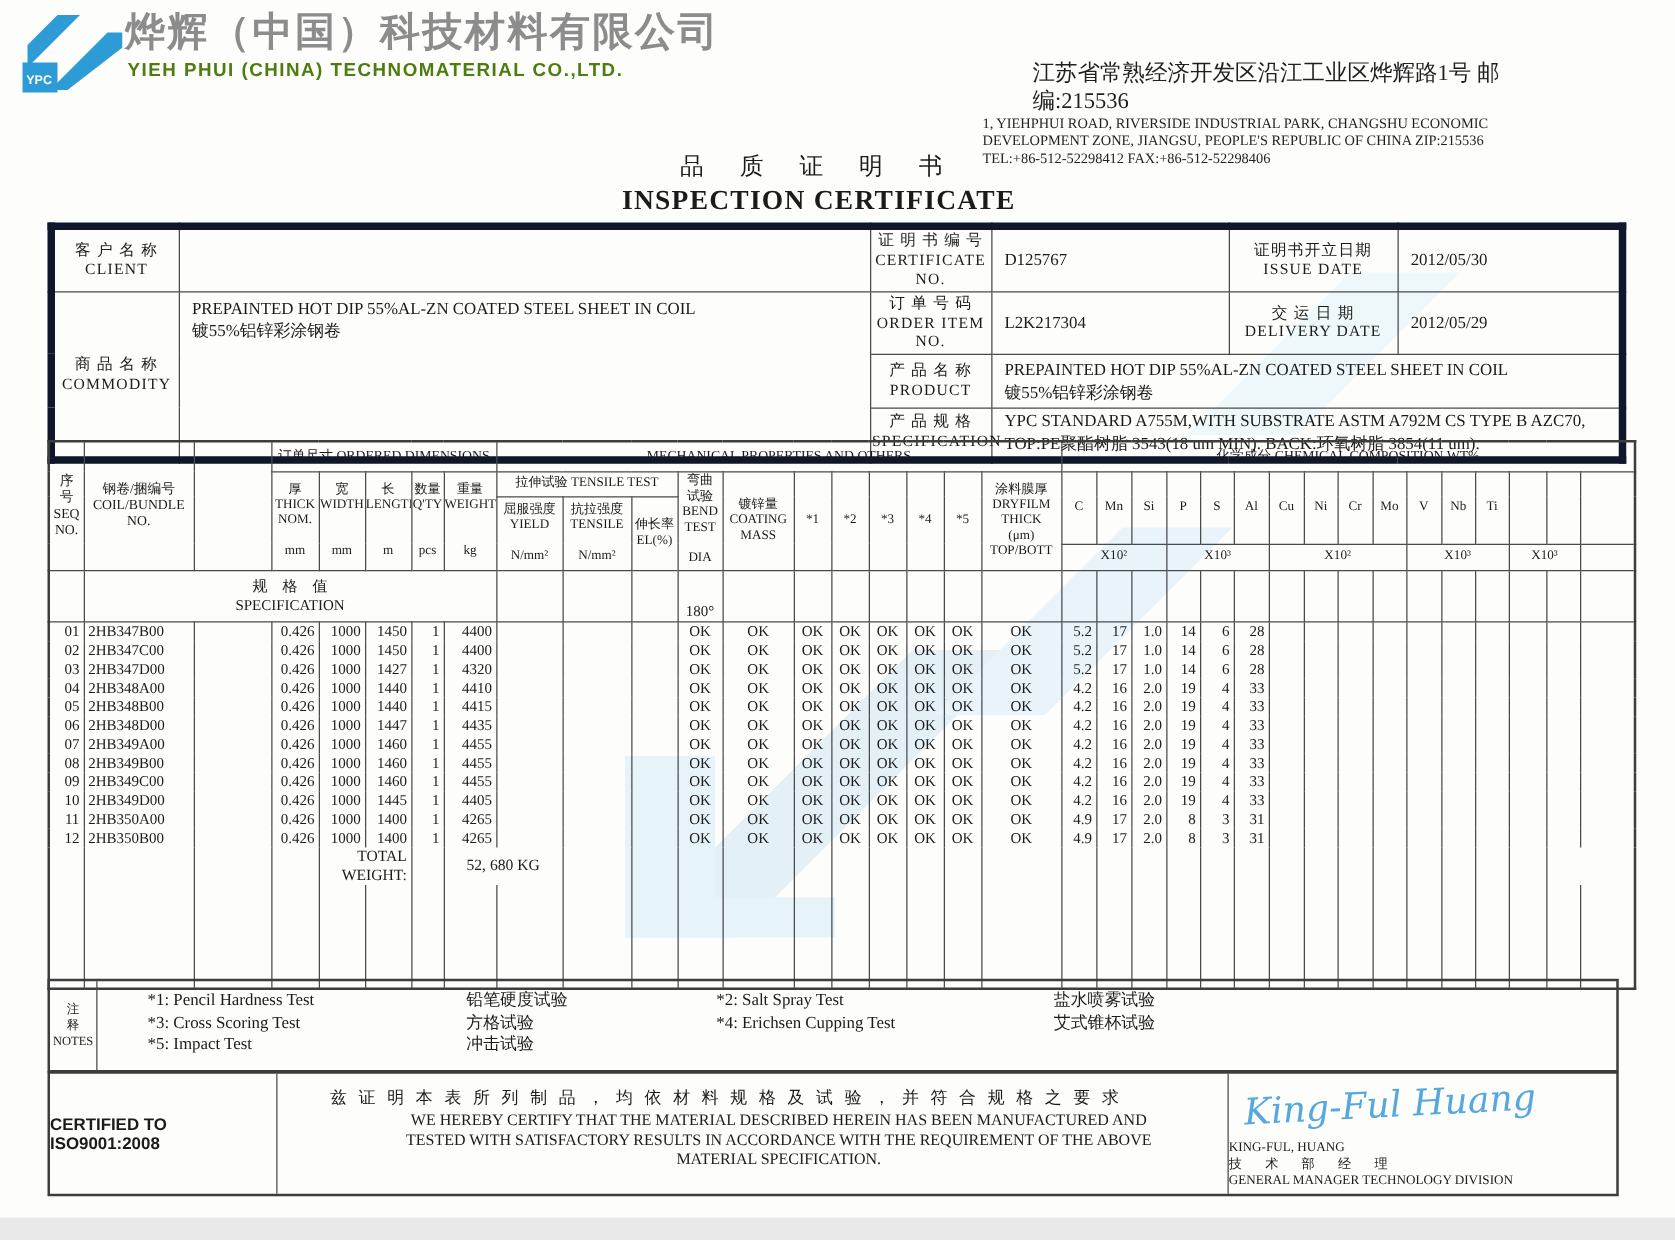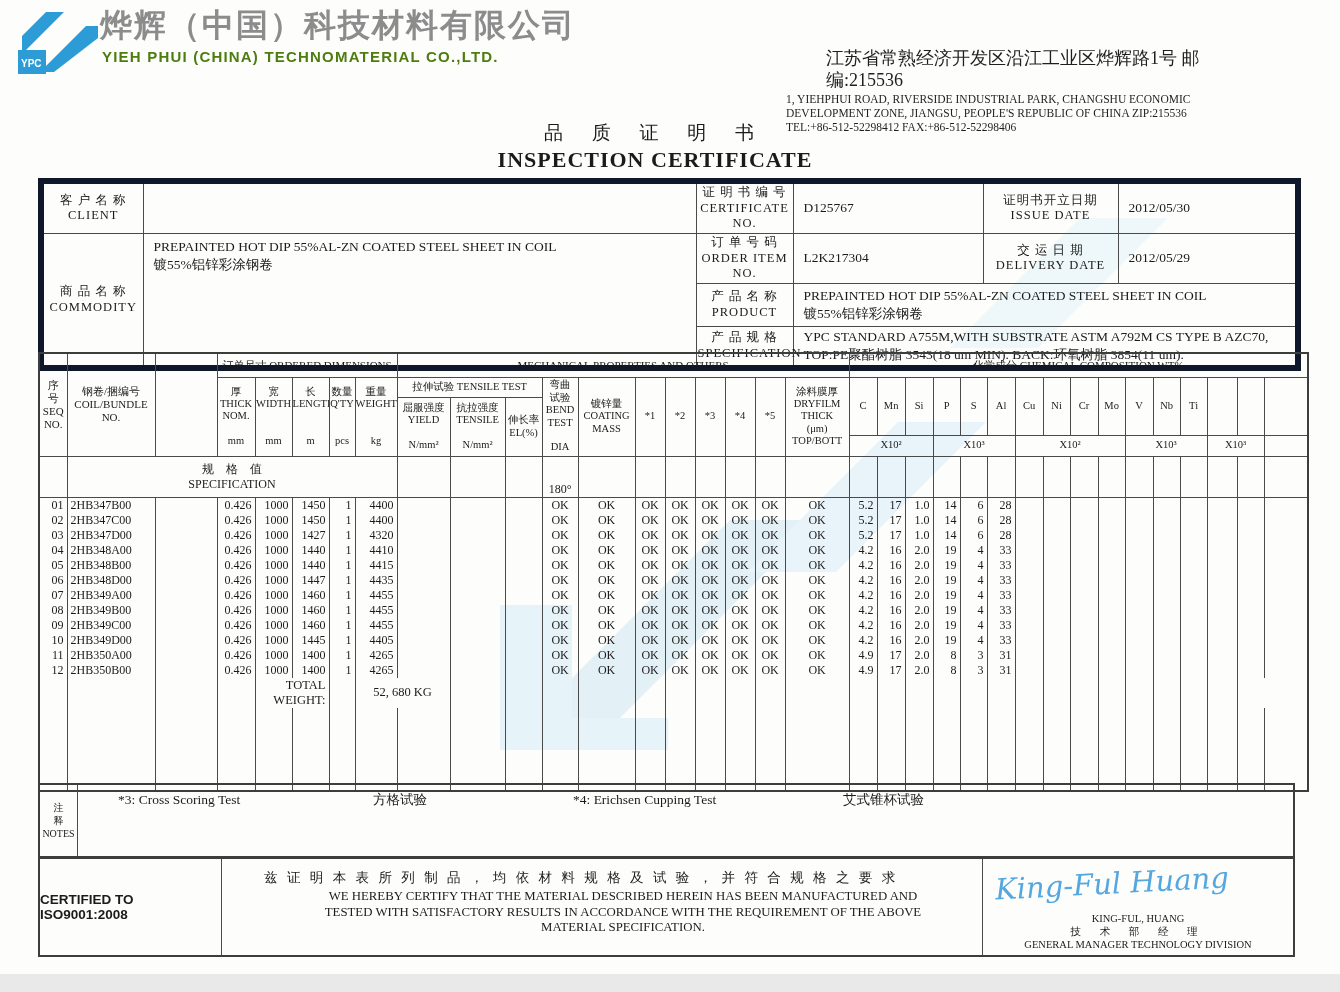--- a/index.html
+++ b/index.html
@@ -63,21 +63,21 @@
   .footer{position:absolute;left:38px;top:857px;width:1257px;height:100px;border:2px solid #3d3d3d;
           display:flex;z-index:1;}
   .iso-box{width:182px;border-right:1px solid #4a4a4a;display:flex;align-items:center;justify-content:center;}
   .iso-text{font-family:"Liberation Sans",sans-serif;font-weight:bold;font-size:13.5px;}
   .certify-box{flex:1;border-right:1px solid #4a4a4a;padding:10px 0 0 42px;}
   .certify-cn{font-size:13.5px;letter-spacing:3px;}
   .certify-en{font-size:12.8px;line-height:1.22;margin-top:2px;text-align:center;}
   .sig-box{width:310px;position:relative;}
   .sig-script{position:absolute;left:12px;top:6px;width:290px;font-family:"DejaVu Serif",serif;
               font-style:italic;font-size:29px;color:#54a7df;transform:rotate(-3deg);white-space:nowrap;}
-  .sig-lines{position:absolute;left:0;bottom:4px;width:100%;text-align:center;font-size:10.5px;line-height:1.25;margin-top:17px;}
+  .sig-lines{position:absolute;left:0;bottom:4px;width:100%;font-size:10.5px;line-height:1.25;margin-top:17px;}
   .sig-title-cn{letter-spacing:8px;}
 
   .scan-band{position:absolute;left:0;top:974px;width:1340px;height:18px;background:#e9e9e9;z-index:2;}
 </style>
 </head>
 <body>
 
 <div class="page" data-name="inspection-certificate-page">
 
   <svg class="wm" data-name="watermark-logo" viewBox="0 0 560 380" aria-hidden="true">
@@ -849,25 +849,37 @@
           <td data-name="empty-cell"></td>
         </tr>
       </tbody>
   </table>
 
   <div class="notes" data-name="notes-section">
     <div class="notes-label pre" data-name="notes-label">注
 释
 NOTES</div>
     <div class="notes-body" data-name="notes-body">
+      <div class="nrow" data-name="notes-line-1">
+        <span class="nc1" data-name="note-1">*1: Pencil Hardness Test</span>
+        <span class="nc2" data-name="note-1-cn">铅笔硬度试验</span>
+        <span class="nc3" data-name="note-2">*2: Salt Spray Test</span>
+        <span class="nc4" data-name="note-2-cn">盐水喷雾试验</span>
+      </div>
       <div class="nrow" data-name="notes-line-2">
         <span class="nc1" data-name="note-3">*3: Cross Scoring Test</span>
         <span class="nc2" data-name="note-3-cn">方格试验</span>
         <span class="nc3" data-name="note-4">*4: Erichsen Cupping Test</span>
         <span class="nc4" data-name="note-4-cn">艾式锥杯试验</span>
+      </div>
+      <div class="nrow" data-name="notes-line-3">
+        <span class="nc1" data-name="note-5">*5: Impact Test</span>
+        <span class="nc2" data-name="note-5-cn">冲击试验</span>
+        <span class="nc3"></span>
+        <span class="nc4"></span>
       </div>
     </div>
   </div>
 
   <div class="footer" data-name="certification-section">
     <div class="iso-box" data-name="iso-certification-box">
       <div class="iso-text" data-name="iso-certification-text">CERTIFIED TO ISO9001:2008</div>
     </div>
     <div class="certify-box" data-name="certify-statement-box">
       <div class="certify-cn" data-name="certify-statement-cn">兹 证 明 本 表 所 列 制 品 ， 均 依 材 料 规 格 及 试 验 ， 并 符 合 规 格 之 要 求</div>

